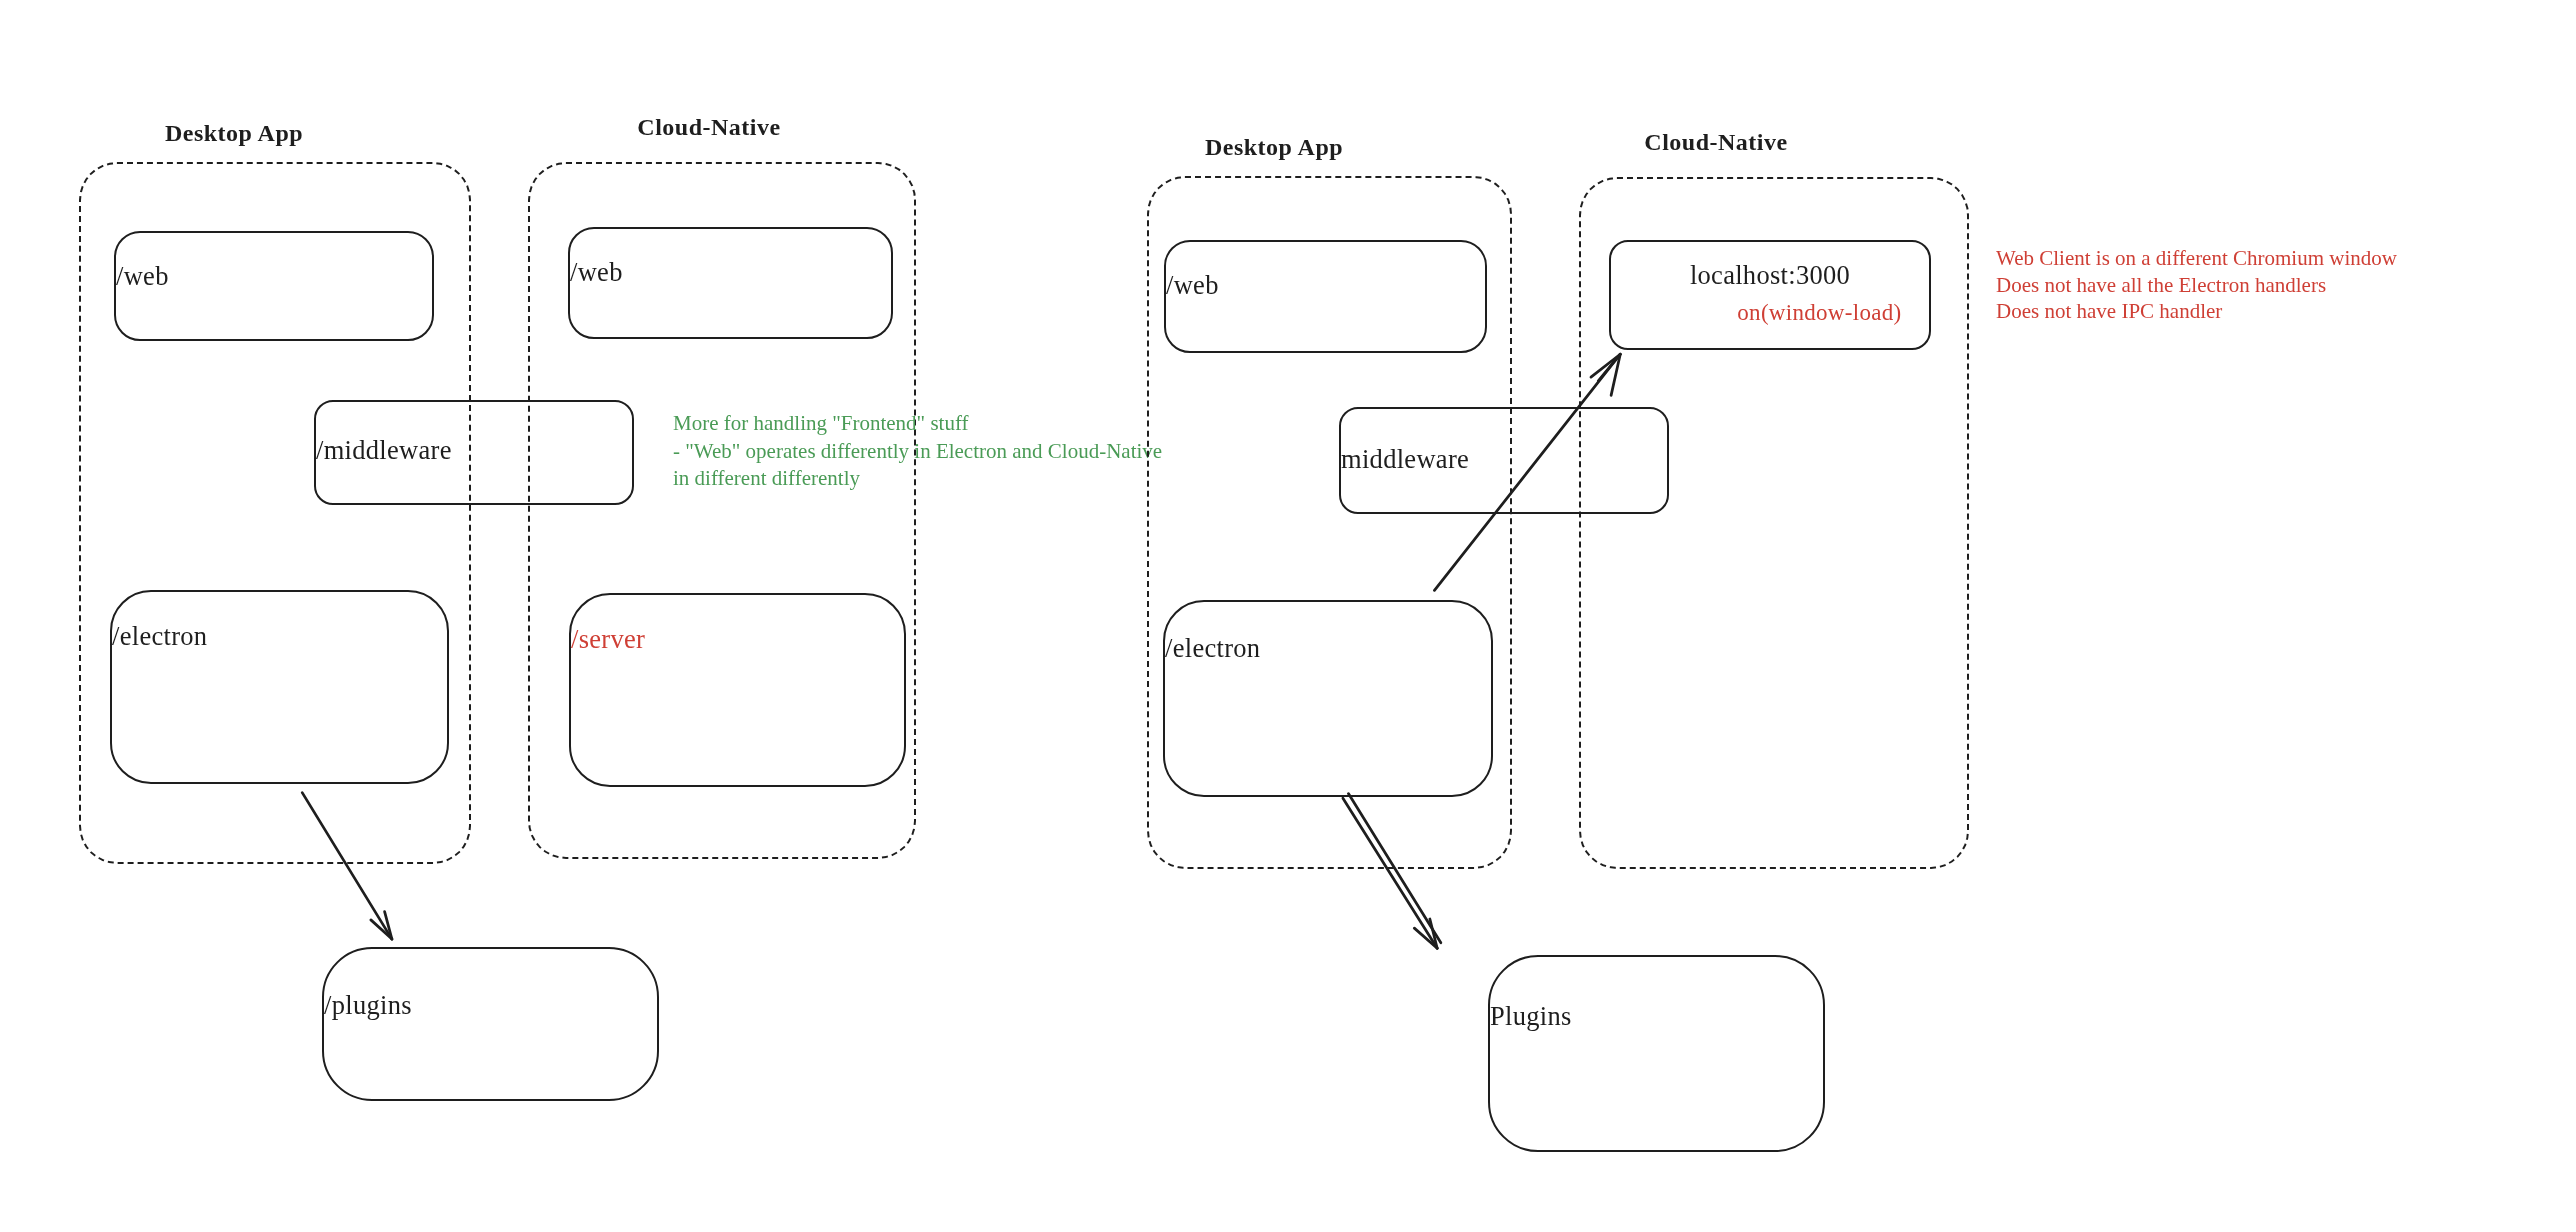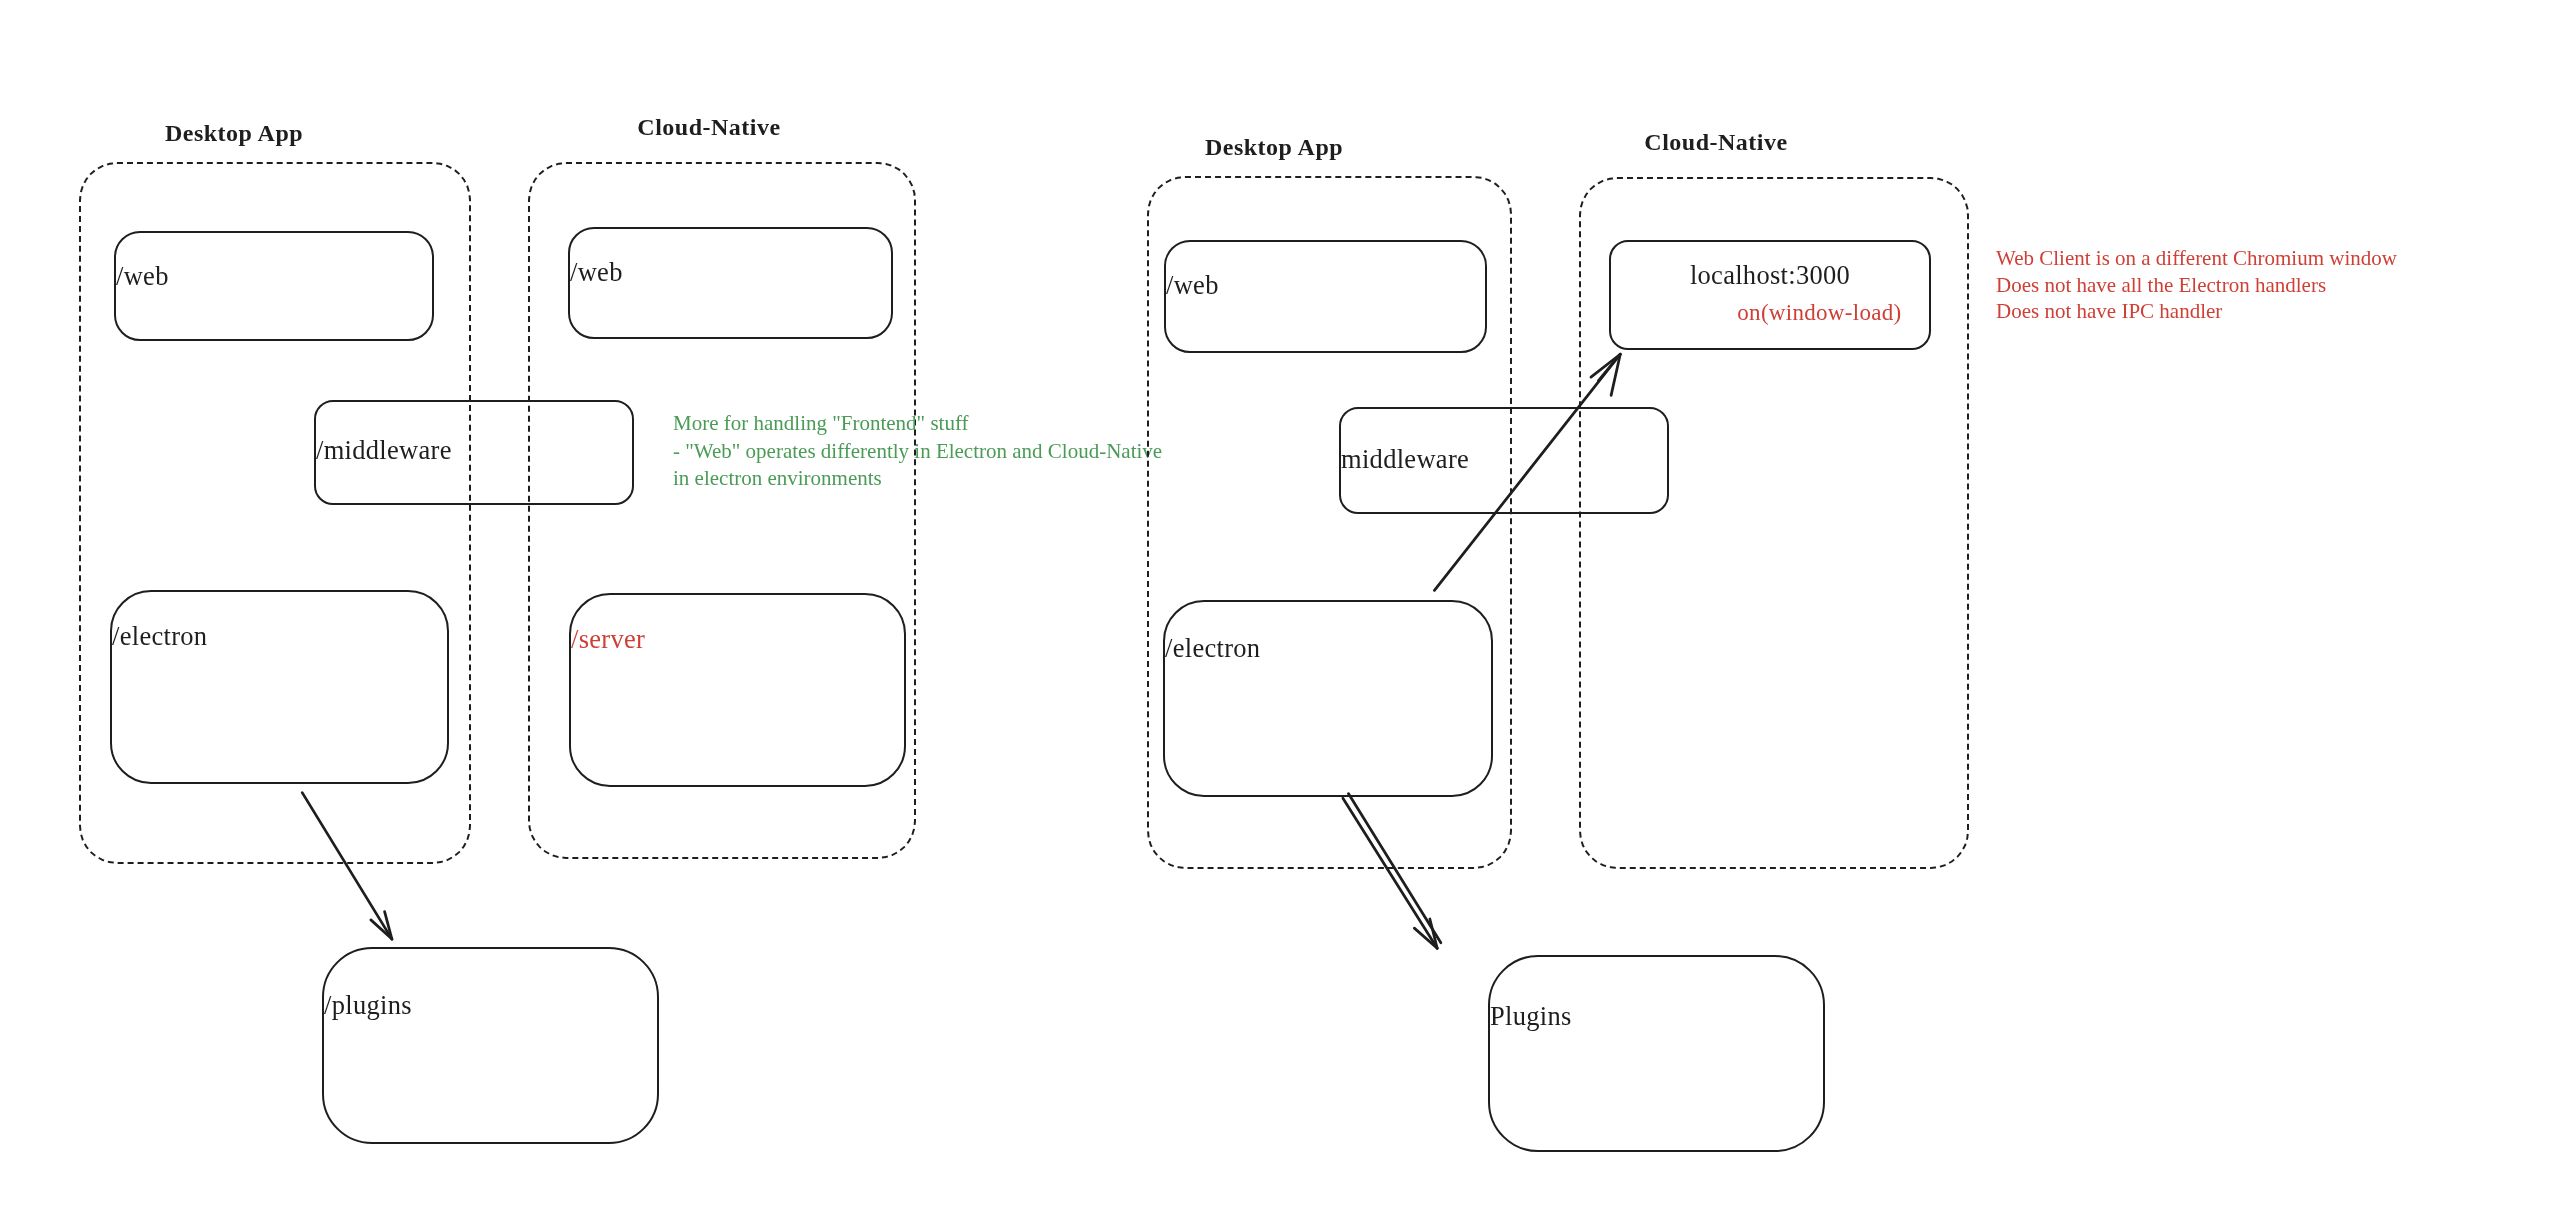--- a/index.html
+++ b/index.html
@@ -63,28 +63,28 @@
   </div>
 
   <div class="shape r45" style="left:110px;top:590px;width:339px;height:194px;padding-top:29px;box-sizing:border-box;">
     <span class="lbl">/electron</span>
   </div>
 
   <div class="shape r45" style="left:569px;top:593px;width:337px;height:194px;padding-top:29px;box-sizing:border-box;">
     <span class="lbl red">/server</span>
   </div>
 
-  <div class="shape r55" style="left:322px;top:947px;width:337px;height:197px;padding-top:41px;box-sizing:border-box;">
+  <div class="shape r55" style="left:322px;top:947px;width:337px;height:154px;padding-top:41px;box-sizing:border-box;">
     <span class="lbl">/plugins</span>
   </div>
 
   <div class="note green" style="left:673px;top:410px;">
     <div class="line">More for handling "Frontend" stuff</div>
     <div class="line">- "Web" operates differently in Electron and Cloud-Native</div>
-    <div class="line">in electron environments</div>
+    <div class="line">in different differently</div>
   </div>
 
   <div class="hdr" style="left:1155px;top:134px;">Desktop App</div>
   <div class="hdr" style="left:1597px;top:129px;">Cloud-Native</div>
 
   <div class="container" style="left:1147px;top:176px;width:361px;height:689px;"></div>
   <div class="container" style="left:1579px;top:177px;width:386px;height:688px;"></div>
 
   <div class="shape r28" style="left:1164px;top:240px;width:323px;height:113px;padding-top:27.5px;box-sizing:border-box;">
     <span class="lbl">/web</span>

